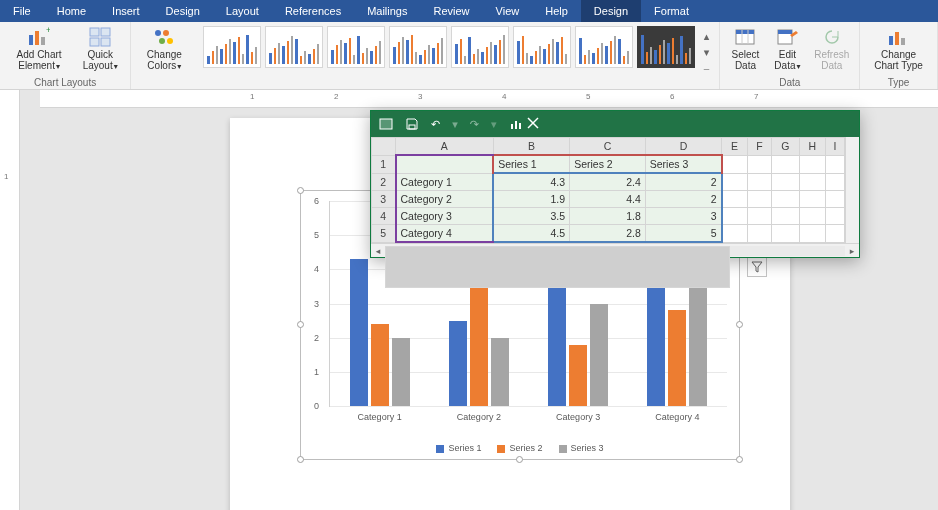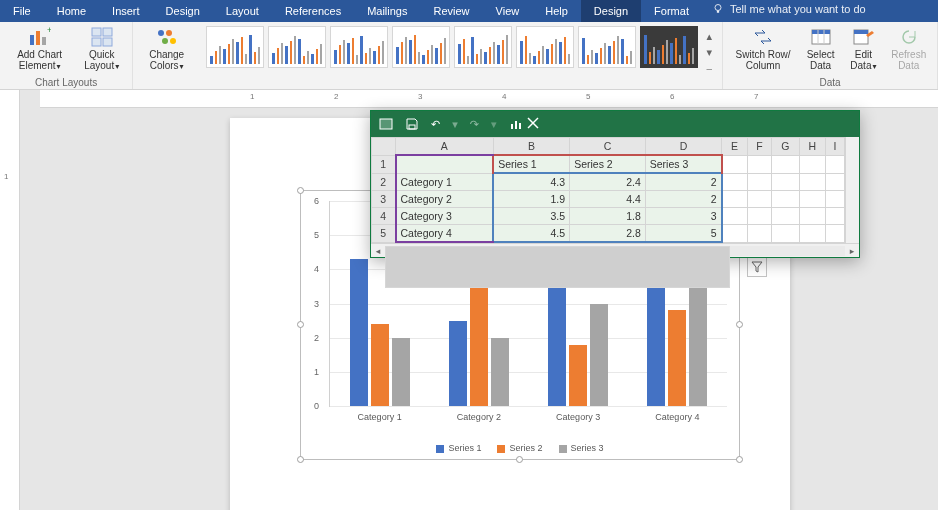--- a/index.html
+++ b/index.html
@@ -102,27 +102,20 @@
     <div class="tab">Insert</div>
     <div class="tab">Design</div>
     <div class="tab">Layout</div>
     <div class="tab">References</div>
     <div class="tab">Mailings</div>
     <div class="tab">Review</div>
     <div class="tab">View</div>
     <div class="tab">Help</div>
     <div class="tab active-design">Design</div>
     <div class="tab">Format</div>
-    <div class="tell-me">
-    <svg class="bulb" viewBox="0 0 16 16">
-        <circle cx="8" cy="6" r="4" fill="none" stroke="#fff" stroke-width="1.2"></circle>
-        <rect x="6.5" y="10" width="3" height="3" fill="#fff"></rect>
-      </svg>
-    <span>Tell me what you want to do</span>
-  </div>
 </div>
 
 <div class="ribbon">
   <div class="group">
     <div class="group-items">
       <div class="btn">
         <div class="icon-box">
             <svg width="22" height="20">
               <rect x="1" y="8" width="4" height="10" fill="#4472c4"></rect>
               <rect x="7" y="4" width="4" height="14" fill="#ed7d31"></rect>
@@ -289,30 +282,20 @@
         <span>⎯</span>
       </div>
     </div>
   </div>
 
   <div class="group">
     <div class="group-items">
       <div class="btn">
         <div class="icon-box">
             <svg width="22" height="20">
-              <path d="M3 6 h10 l-3 -3 M3 6 l3 3" stroke="#2b579a" fill="none"></path>
-              <path d="M19 14 h-10 l3 3 M19 14 l-3 -3" stroke="#2b579a" fill="none"></path>
-            </svg>
-          </div>
-        <div class="btn-label">Switch Row/
-Column</div>
-      </div>
-      <div class="btn">
-        <div class="icon-box">
-            <svg width="22" height="20">
               <rect x="2" y="3" width="18" height="14" fill="#fff" stroke="#888"></rect>
               <rect x="2" y="3" width="18" height="4" fill="#4472c4"></rect>
               <line x1="8" y1="3" x2="8" y2="17" stroke="#ccc"></line>
               <line x1="14" y1="3" x2="14" y2="17" stroke="#ccc"></line>
             </svg>
           </div>
         <div class="btn-label">Select
 Data</div>
       </div>
       <div class="btn">
@@ -333,20 +316,36 @@
               <path d="M17 4 l0 6 l-6 0" fill="none" stroke="#2b8a3e"></path>
             </svg>
           </div>
         <div class="btn-label">Refresh
 Data</div>
       </div>
     </div>
     <div class="group-label">Data</div>
   </div>
 
+  <div class="group">
+    <div class="group-items">
+      <div class="btn">
+        <div class="icon-box">
+            <svg width="22" height="20">
+              <rect x="1" y="9" width="4" height="9" fill="#4472c4"></rect>
+              <rect x="7" y="5" width="4" height="13" fill="#ed7d31"></rect>
+              <rect x="13" y="11" width="4" height="7" fill="#a5a5a5"></rect>
+            </svg>
+          </div>
+        <div class="btn-label">Change
+Chart Type</div>
+      </div>
+    </div>
+    <div class="group-label">Type</div>
+  </div>
 </div>
 
 <div class="workspace">
   <div class="vruler">
     <span class="tick" style="top:82px">1</span>
   </div>
   <div class="doc-wrap">
     <div class="hruler" id="hruler">
         <span class="rnum" style="left: 210px;">1</span>
         <span class="rnum" style="left: 294px;">2</span>

